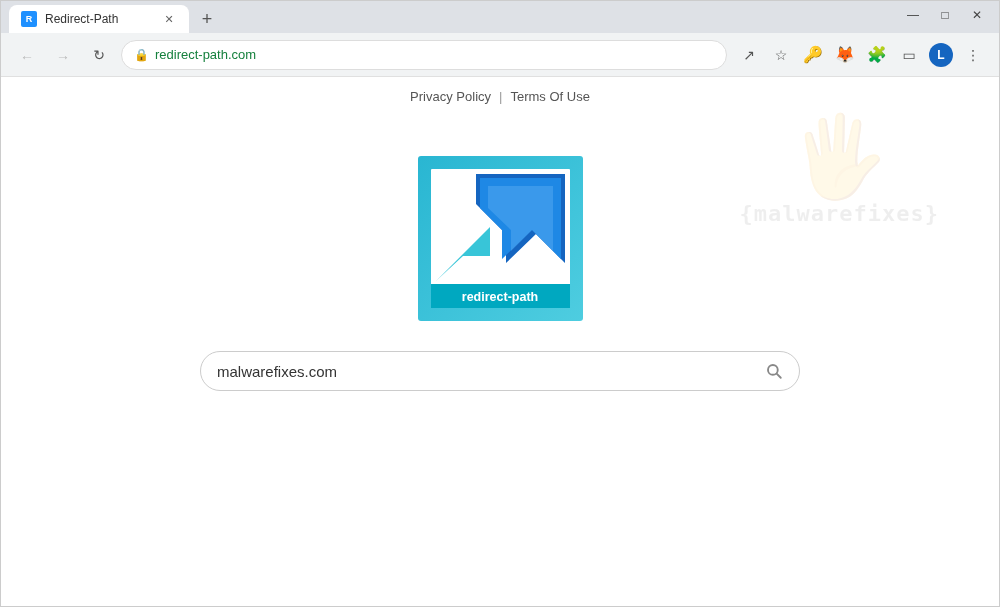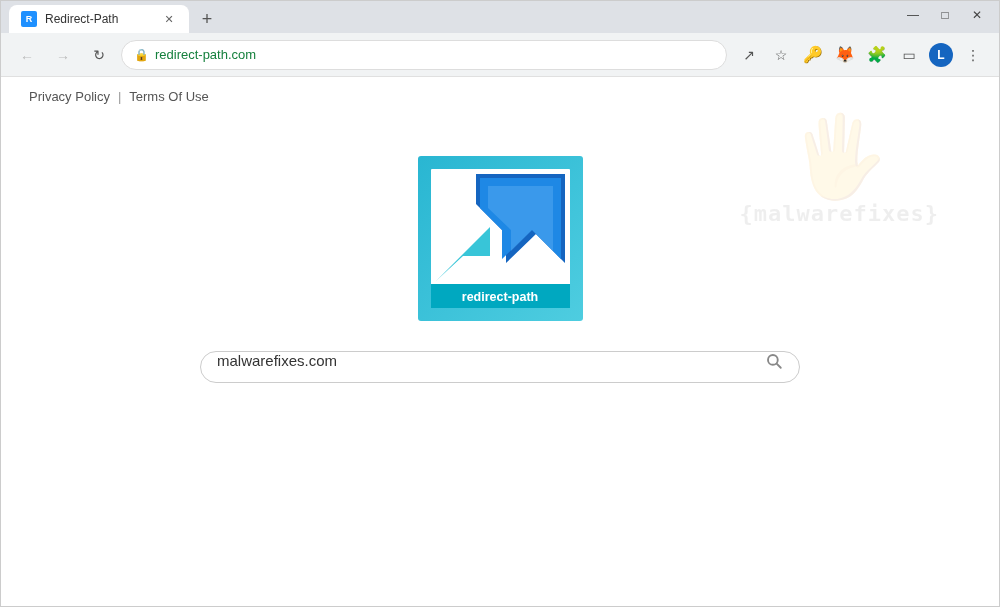--- a/index.html
+++ b/index.html
@@ -205,22 +205,22 @@
     }
     .watermark-text {
       font-size: 22px;
       font-family: monospace;
       letter-spacing: 1px;
     }
 
     
     .page-header {
       display: flex;
-      justify-content: flex-start;
-      padding: 12px 28px;
+      justify-content: center;
+      padding: 12px 20px;
       font-size: 13px;
       color: #555;
     }
     .header-link {
       color: #555;
       text-decoration: none;
       cursor: pointer;
     }
     .header-sep {
       margin: 0 8px;
@@ -240,25 +240,25 @@
       position: relative;
     }
 
     
     .search-container {
       display: flex;
       justify-content: center;
     }
     .search-bar {
       width: 600px;
-      height: 32px;
+      height: 40px;
       border: 1.5px solid #ccc;
       border-radius: 22px;
       display: flex;
-      align-items: flex-start;
+      align-items: center;
       padding: 0 16px;
       background: #fff;
     }
     .search-input {
       flex: 1;
       border: none;
       outline: none;
       font-size: 15px;
       color: #333;
       background: transparent;

